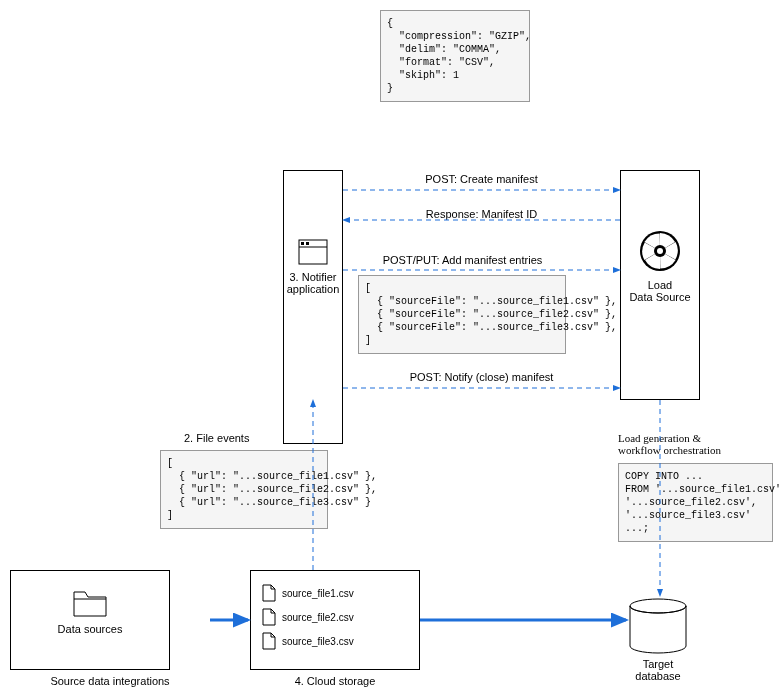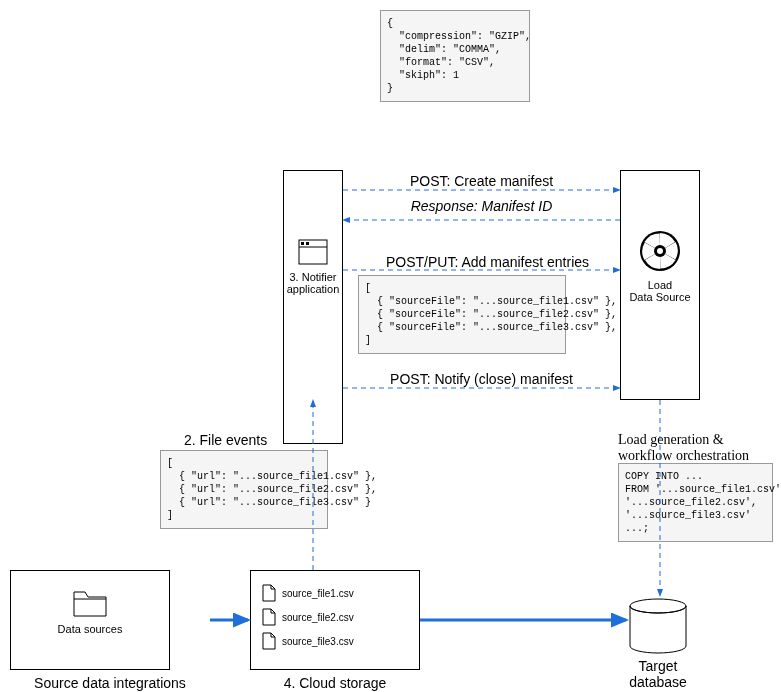--- a/index.html
+++ b/index.html
@@ -24,21 +24,21 @@
     border: 1px solid #999;
     background: #f5f5f5;
     font-family: "Courier New", monospace;
     font-size: 10px;
     padding: 6px;
     white-space: pre;
     line-height: 1.3;
   }
   .label {
     position: absolute;
-    font-size: 14px;
+    font-size: 11px;
     text-align: center;
   }
   svg.overlay {
     position: absolute;
     top: 0; left: 0;
     width: 781px; height: 692px;
     pointer-events: none;
   }
   .inner-label {
     text-align: center;
@@ -95,22 +95,22 @@
   <div class="inner-label">Data Source</div>
 </div>
 
 <div class="code-box" style="left:358px; top:275px; width:208px;">[
   { "sourceFile": "...source_file1.csv" },
   { "sourceFile": "...source_file2.csv" },
   { "sourceFile": "...source_file3.csv" },
 ]</div>
 
 <div class="label" style="left:343px; top:173px; width:277px;">POST: Create manifest</div>
-<div class="label" style="left:343px; top:198px; width:277px;font-style:italic;">Response: Manifest ID</div>
-<div class="label" style="left:349px; top:254px; width:277px;">POST/PUT: Add manifest entries</div>
+<div class="label" style="left:343px; top:208px; width:277px;">Response: Manifest ID</div>
+<div class="label" style="left:324px; top:254px; width:277px;">POST/PUT: Add manifest entries</div>
 <div class="label" style="left:343px; top:371px; width:277px;">POST: Notify (close) manifest</div>
 
 <div class="label" style="left:184px; top:432px; text-align:left;">2. File events</div>
 <div class="code-box" style="left:160px; top:450px; width:168px;">[
   { "url": "...source_file1.csv" },
   { "url": "...source_file2.csv" },
   { "url": "...source_file3.csv" }
 ]</div>
 
 <div class="label" style="left:618px; top:432px; width:140px; text-align:left; white-space:pre-line;font-family:Liberation Serif, serif;">Load generation &amp;

